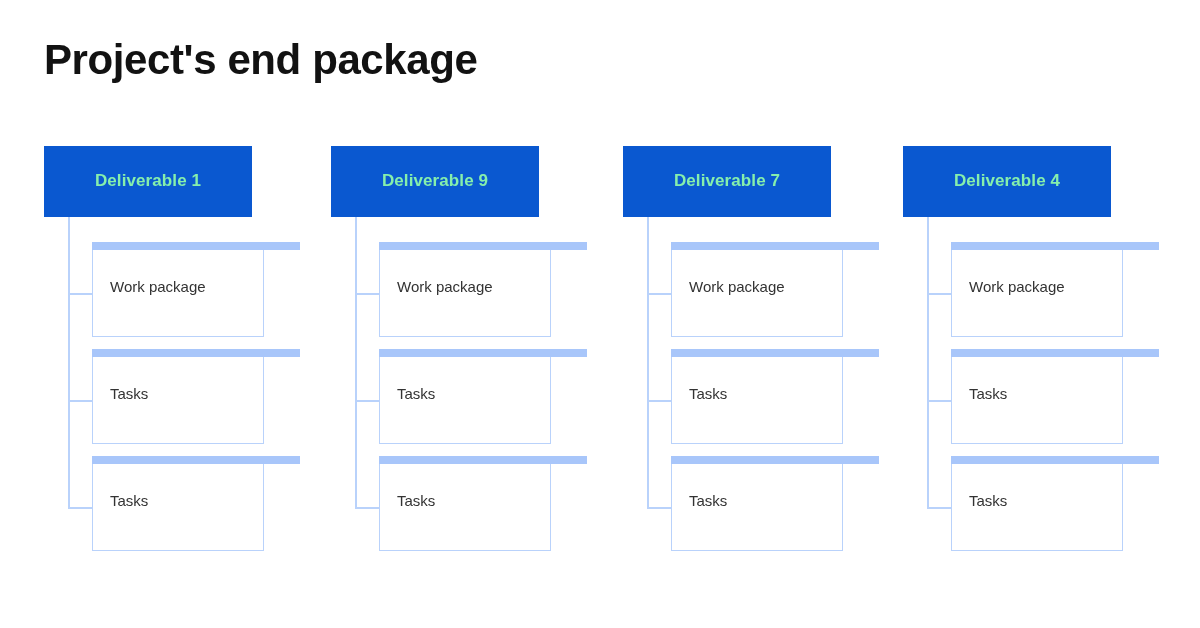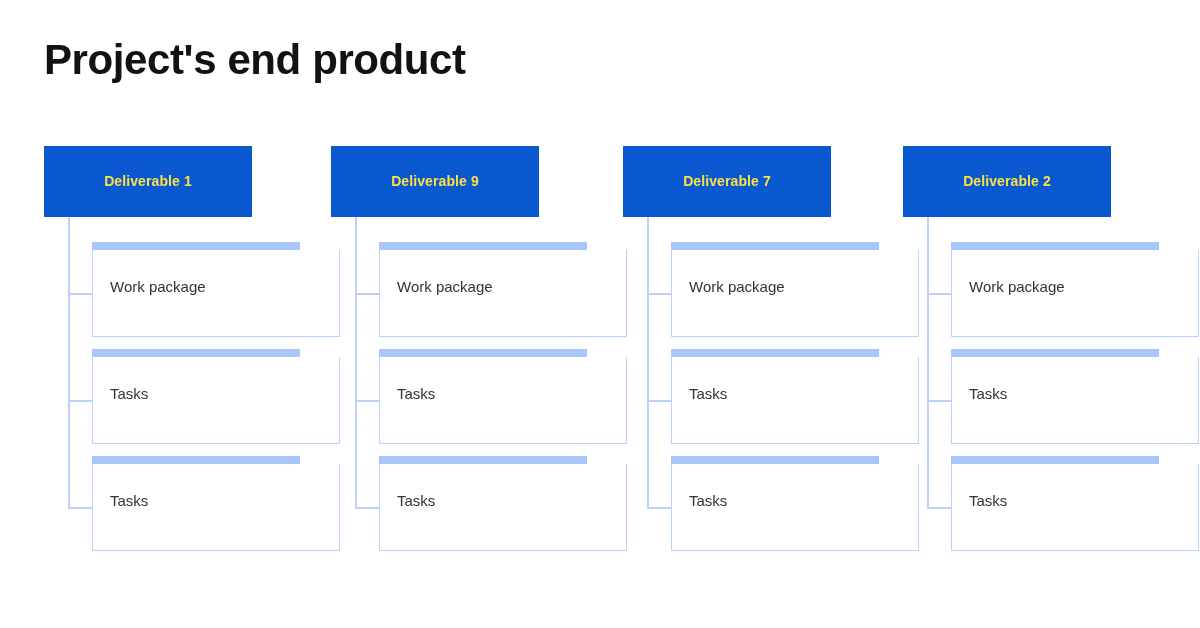--- a/index.html
+++ b/index.html
@@ -51,22 +51,22 @@
     position: relative;
     width: 208px;
     height: 71px;
     background: #0a58d0;
     display: flex;
     align-items: center;
     justify-content: center;
     box-sizing: border-box;
   }
   .deliverable-header-label {
-    color: #fde047;
-    font-size: 14px;
+    color: #86efac;
+    font-size: 17px;
     font-weight: bold;
     letter-spacing: 0.1px;
     text-align: center;
     line-height: 1.2;
   }
 
   
   .connector-layer {
     position: absolute;
     left: 0;
@@ -92,21 +92,21 @@
 
   
   .cards-area {
     position: absolute;
     left: 48px;
     top: 104px;
     width: 208px;
   }
   .wbs-card {
     position: relative;
-    width: 248px;
+    width: 172px;
     height: 87px;
     box-sizing: border-box;
     background: #ffffff;
     border: 1px solid #b9d2fb;
     border-top: 0;
     margin-bottom: 20px;
     padding-left: 21px;
   }
   .wbs-card:last-child { margin-bottom: 0; }
   .wbs-card-topbar {
@@ -125,21 +125,21 @@
     color: #333333;
     line-height: 1.2;
     white-space: nowrap;
   }
 </style>
 </head>
 <body>
 
 <div id="slide">
 
-  <div id="page-title">Project's end product</div>
+  <div id="page-title">Project's end package</div>
 
   <div id="diagram-root">
       <div class="wbs-column" data-col="0">
         <div class="deliverable-header">
           <div class="deliverable-header-label">Deliverable 1</div>
         </div>
         <div class="connector-layer">
           <div class="connector-trunk" style="height: 290.5px;"></div>
           <div class="connector-branch" style="top: 75.5px;"></div>
           <div class="connector-branch" style="top: 182.5px;"></div>
@@ -205,21 +205,21 @@
             <div class="wbs-card-label">Tasks</div>
           </div>
           <div class="wbs-card">
             <div class="wbs-card-topbar"></div>
             <div class="wbs-card-label">Tasks</div>
           </div>
         </div>
       </div>
       <div class="wbs-column" data-col="3">
         <div class="deliverable-header">
-          <div class="deliverable-header-label">Deliverable 2</div>
+          <div class="deliverable-header-label">Deliverable 4</div>
         </div>
         <div class="connector-layer">
           <div class="connector-trunk" style="height: 290.5px;"></div>
           <div class="connector-branch" style="top: 75.5px;"></div>
           <div class="connector-branch" style="top: 182.5px;"></div>
           <div class="connector-branch" style="top: 289.5px;"></div>
         </div>
         <div class="cards-area">
           <div class="wbs-card">
             <div class="wbs-card-topbar"></div>

